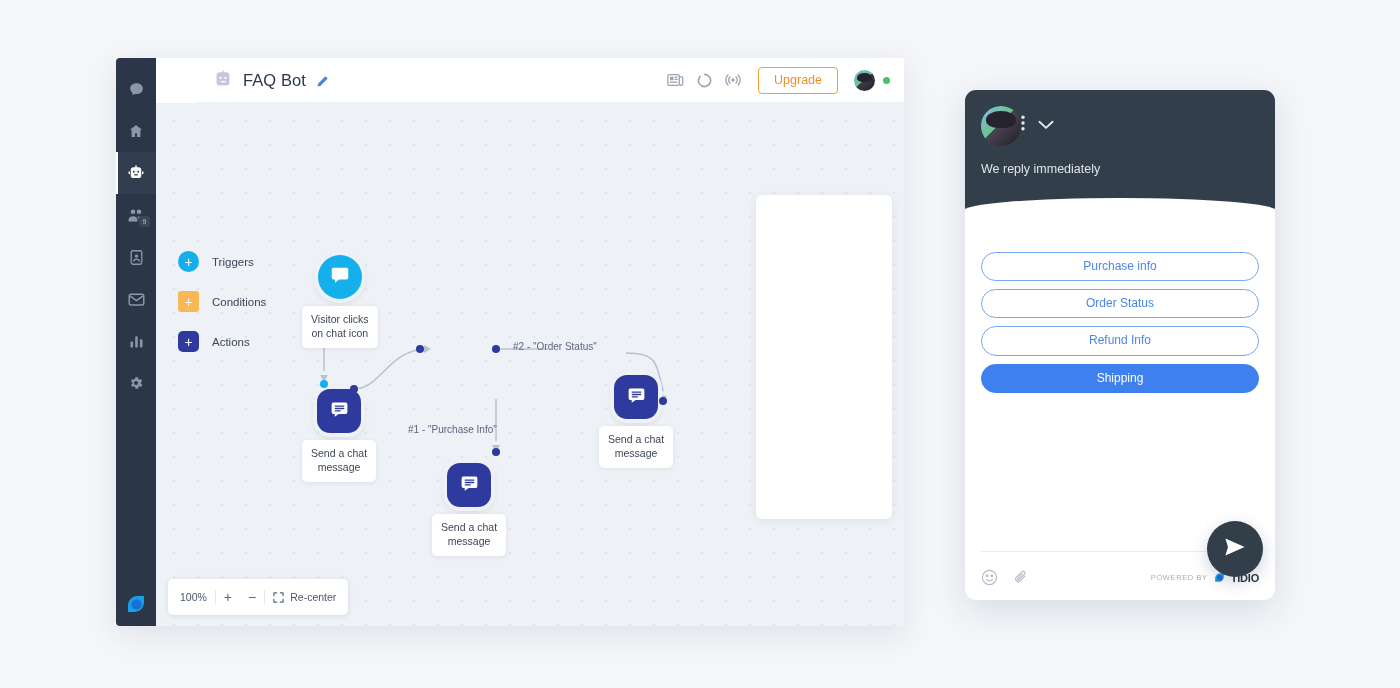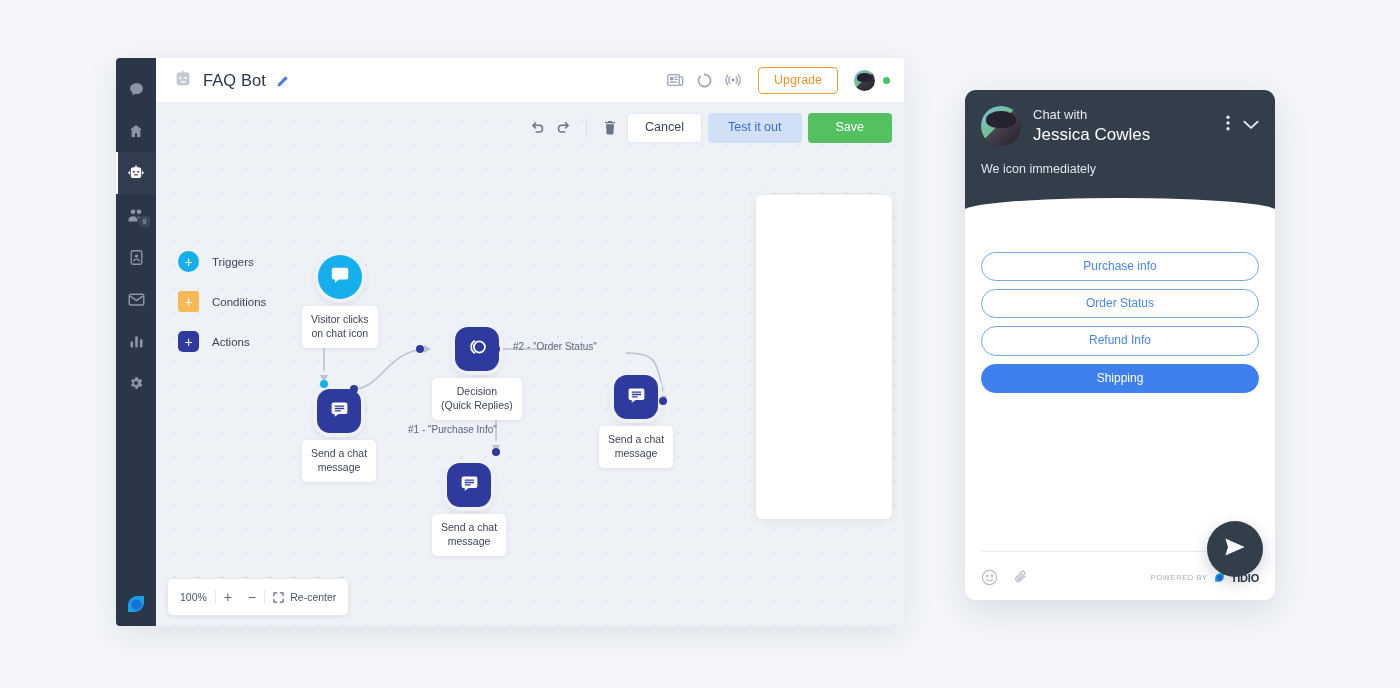--- a/index.html
+++ b/index.html
@@ -56,20 +56,21 @@
 
   
   .main-col { flex: 1; display: flex; flex-direction: column; min-width: 0; }
 
   .topbar {
     height: 45px; flex: 0 0 45px;
     background: #fff;
     display: flex; align-items: center;
     padding: 0 14px 0 16px;
     border-bottom: 1px solid #eef1f5;
+    margin-left: 40px;
   }
   .bot-avatar { width: 22px; height: 22px; margin-right: 9px; color: #c3cad6; }
   .bot-title { font-size: 16.5px; color: #2b3648; font-weight: 400; letter-spacing: .1px; }
   .edit-pencil { margin-left: 10px; color: #4a7fe0; width: 13px; height: 13px; }
   .topbar-spacer { flex: 1; }
   .topbar-icons { display: flex; align-items: center; gap: 13px; color: #9aa4b4; }
   .topbar-icons > span { display: flex; align-items: center; cursor: pointer; }
   .upgrade-btn {
     margin-left: 17px;
     border: 1px solid #f0a030; border-radius: 4px;
@@ -383,43 +384,20 @@
 
       <div class="user-chip">
         <span class="user-avatar"></span>
         <span class="status-dot"></span>
       </div>
     </div>
 
     <div class="canvas-wrap">
       <div class="dot-grid"></div>
 
-      <div class="flow-toolbar">
-        <span class="tb-icon">
-          <svg width="15" height="15" viewBox="0 0 18 18" fill="none" stroke="currentColor" stroke-width="1.8" stroke-linecap="round" stroke-linejoin="round">
-              <path d="M4.2 6.4H11a4 4 0 0 1 0 8H7.5"></path>
-              <path d="M6.6 3.4 3.4 6.5l3.2 3"></path>
-            </svg>
-        </span>
-        <span class="tb-icon">
-          <svg width="15" height="15" viewBox="0 0 18 18" fill="none" stroke="currentColor" stroke-width="1.8" stroke-linecap="round" stroke-linejoin="round">
-              <path d="M13.8 6.4H7a4 4 0 0 0 0 8h3.5"></path>
-              <path d="M11.4 3.4l3.2 3.1-3.2 3"></path>
-            </svg>
-        </span>
-        <span class="tb-sep"></span>
-        <span class="tb-icon">
-          <svg width="14" height="15" viewBox="0 0 16 18" fill="currentColor">
-              <path d="M6 1.2h4l.6 1.2H14v1.6H2V2.4h3.4zM3.2 5.2h9.6l-.7 11a1.3 1.3 0 0 1-1.3 1.2H5.2a1.3 1.3 0 0 1-1.3-1.2z"></path>
-            </svg>
-        </span>
-        <button class="btn btn-cancel">Cancel</button>
-        <button class="btn btn-test">Test it out</button>
-        <button class="btn btn-save">Save</button>
-      </div>
 
       <div class="side-panel"></div>
       <div class="legend">
         <div class="legend-row">
           <span class="lg-badge lg-trigger">+</span>
           <span class="lg-label">Triggers</span>
         </div>
         <div class="legend-row">
           <span class="lg-badge lg-condition">+</span>
           <span class="lg-label">Conditions</span>
@@ -474,34 +452,20 @@
                   </g>
                 </svg>
             </span>
           </div>
           <div class="node-label">Send a chat
 message</div>
         </div>
       </div>
       <div class="port navy" style="left:194px; top:282px;"></div>
 
-      <div class="node" style="left:276px; top:224px;">
-        <div class="node-col">
-          <div class="node-ico decision">
-            <span>
-              <svg width="24" height="22" viewBox="0 0 26 22" fill="none" stroke="#fff" stroke-width="1.9">
-                  <circle cx="15.6" cy="11" r="6"></circle>
-                  <path d="M10.4 4.6a7.4 7.4 0 0 0 0 12.8" stroke-linecap="round"></path>
-                </svg>
-            </span>
-          </div>
-          <div class="node-label">Decision
-(Quick Replies)</div>
-        </div>
-      </div>
       <div class="port navy" style="left:260px; top:242px;"></div>
       <div class="port navy" style="left:336px; top:242px;"></div>
 
       <div class="edge-label" style="left:357px; top:238px;">#2 - "Order Status"</div>
       <div class="edge-label" style="left:252px; top:321px;">#1 - "Purchase Info"</div>
 
       <div class="port navy" style="left:336px; top:345px;"></div>
       <div class="node" style="left:276px; top:360px;">
         <div class="node-col">
           <div class="node-ico action">
@@ -559,40 +523,36 @@
 
     </div>
   </div>
 </div>
 
 <div class="chat-widget">
 
   <div class="chat-head">
     <div class="ch-row">
       <span class="ch-avatar"></span>
-      <div class="ch-names">
-        <div class="ch-small">Chat with</div>
-        <div class="ch-big">Jessica Cowles</div>
-      </div>
       <div class="ch-actions">
         <span>
           <svg width="4" height="16" viewBox="0 0 4 16" fill="currentColor">
               <circle cx="2" cy="2.3" r="1.7"></circle>
               <circle cx="2" cy="8" r="1.7"></circle>
               <circle cx="2" cy="13.7" r="1.7"></circle>
             </svg>
         </span>
         <span>
           <svg width="16" height="10" viewBox="0 0 18 11" fill="none" stroke="currentColor" stroke-width="2.1" stroke-linecap="round" stroke-linejoin="round">
               <path d="M1.6 1.8 9 8.8l7.4-7"></path>
             </svg>
         </span>
       </div>
     </div>
-    <div class="ch-sub">We icon immediately</div>
+    <div class="ch-sub">We reply immediately</div>
     <div class="chat-head-curve"></div>
   </div>
 
   <div class="chat-body">
     <div class="qr-wrap">
       <button class="qr">Purchase info</button>
       <button class="qr">Order Status</button>
       <button class="qr">Refund Info</button>
       <button class="qr active">Shipping</button>
     </div>

